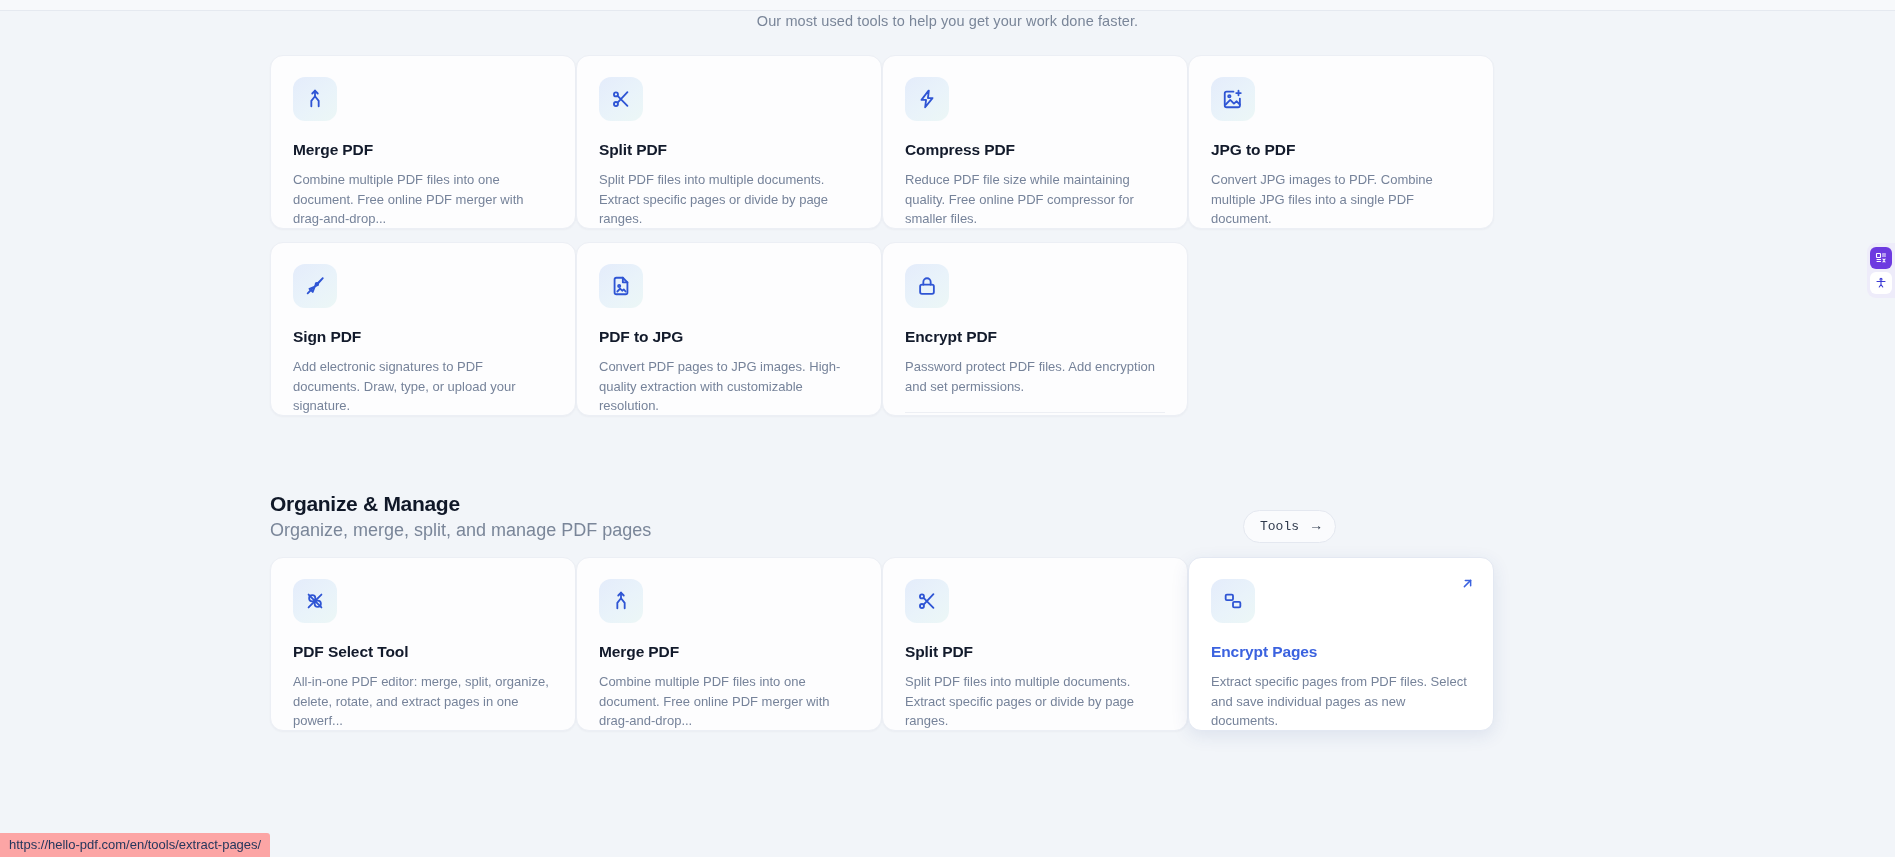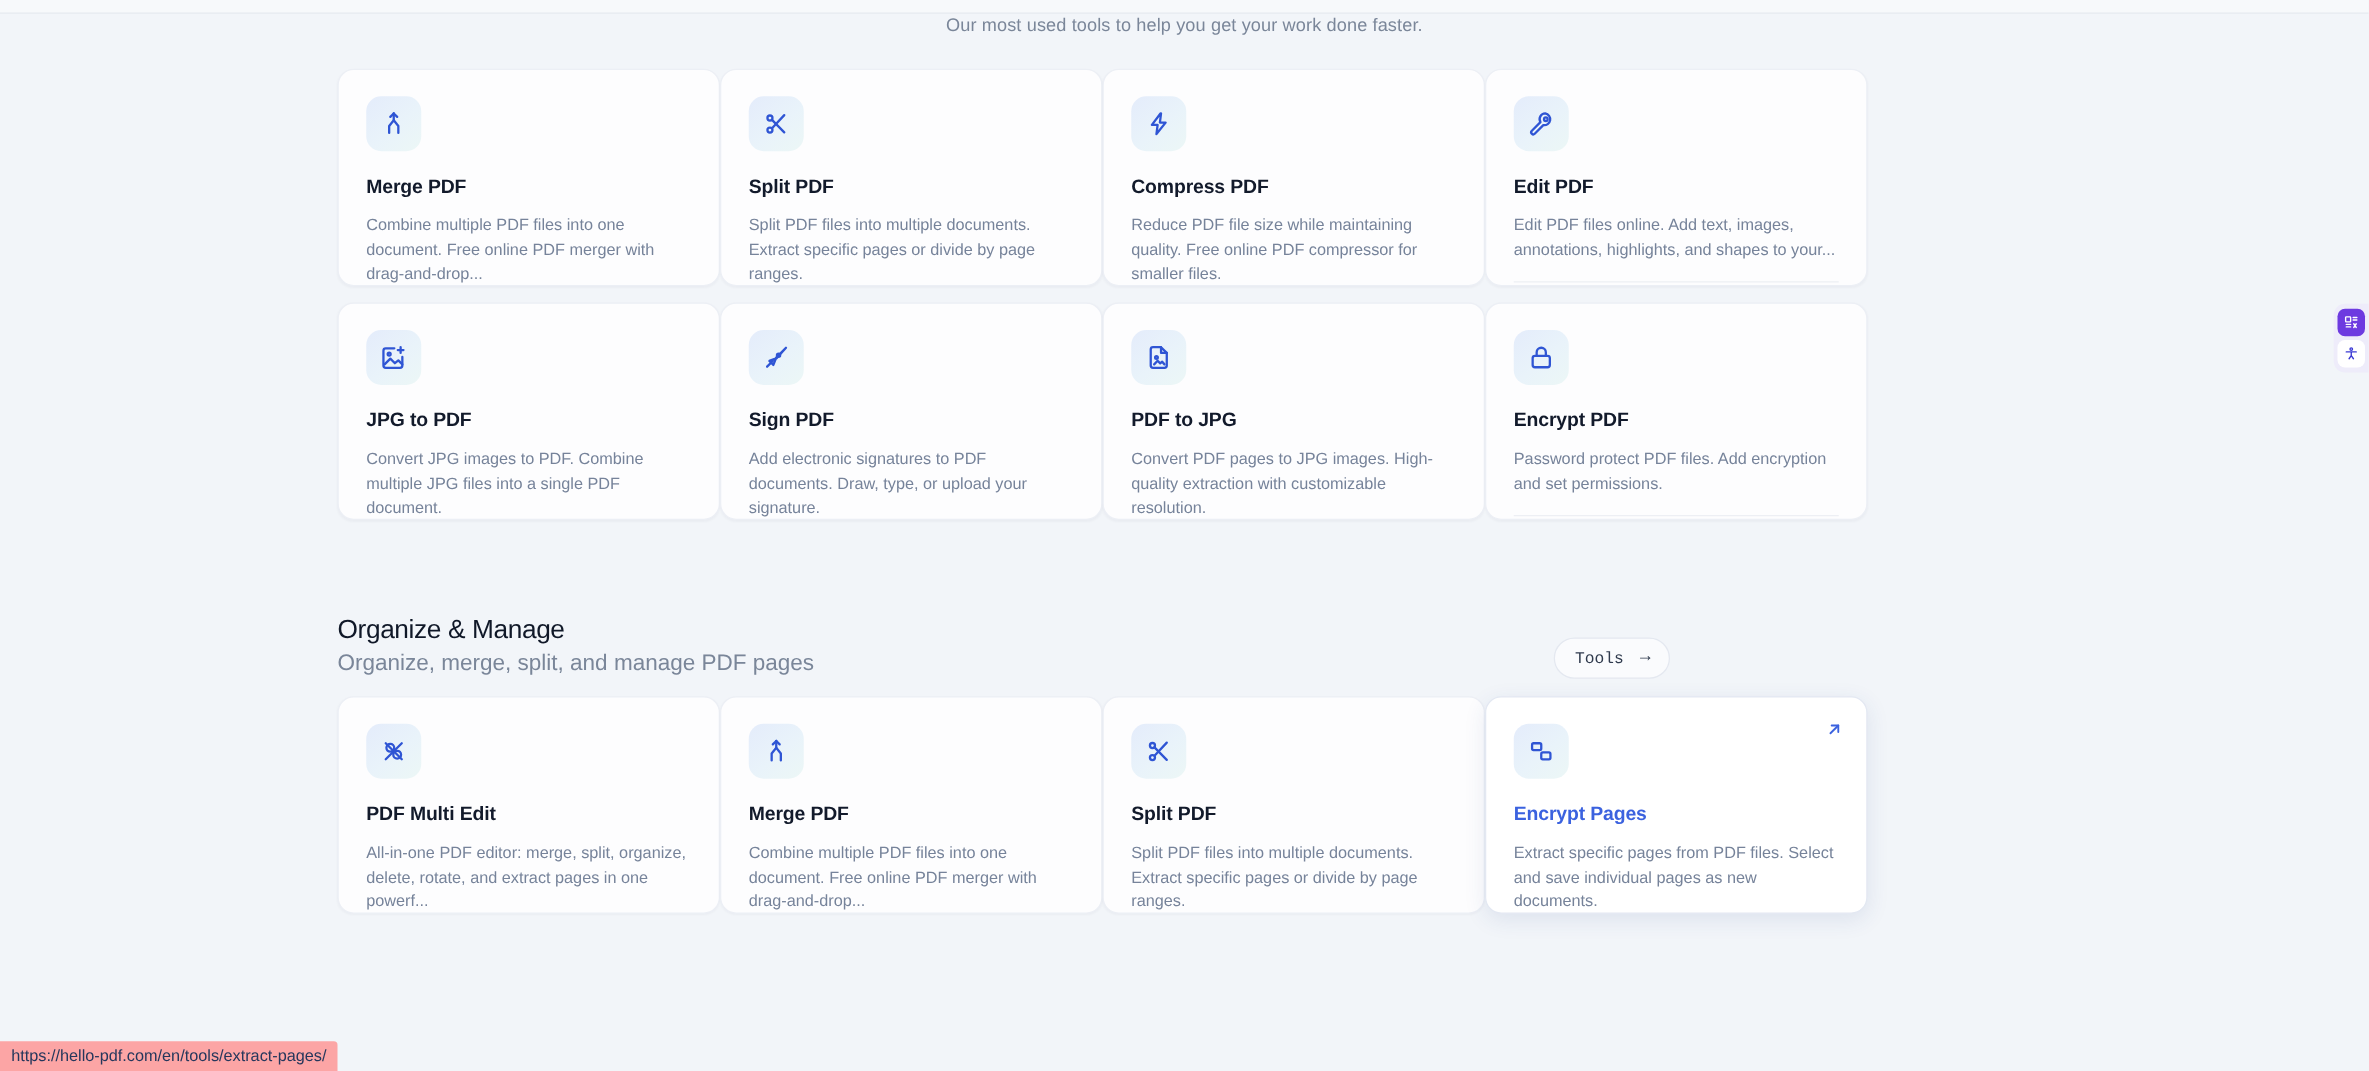--- a/index.html
+++ b/index.html
@@ -53,21 +53,21 @@
   }
   .card-rule { margin-top: 16px; border-top: 1px solid #edeff4; }
   .card-foot {
     display: flex; align-items: center; justify-content: space-between;
     padding: 12px 0 16px 0;
   }
   .ext-arrow { position: absolute; top: 18px; right: 18px; }
 
   
   .sec-title {
-    position: absolute; font-size: 21px; font-weight: normal;
+    position: absolute; font-size: 21px; font-weight: bold;
     color: #101828; letter-spacing: -.3px;
   }
   .sec-sub { position: absolute; font-size: 18px; color: #7a8699; }
   .tools-btn {
     position: absolute; display: flex; align-items: center; gap: 13px;
     background: #fafbfd; border: 1px solid #e4e8f0; border-radius: 17px;
     padding: 7px 15px 8px 16px; font-size: 13px; color: #2f3a4d; font-family: Liberation Mono, monospace;
   }
 
   
@@ -130,32 +130,20 @@
           <svg width="22" height="22" viewBox="0 0 24 24" fill="none" stroke="#2f55d4" stroke-width="2" stroke-linecap="round" stroke-linejoin="round">
             <path d="M13.5 3 6 13h5l-1 8 8-10h-5l1-8z"></path>
           </svg>
         </div>
         <div class="card-title">Compress PDF</div>
         <div class="card-desc">Reduce PDF file size while maintaining quality. Free online PDF compressor for smaller files.</div>
       </div>
       <div class="card" style="height: 174px;">
         <div class="icon-box">
           <svg width="22" height="22" viewBox="0 0 24 24" fill="none" stroke="#2f55d4" stroke-width="2" stroke-linecap="round" stroke-linejoin="round">
-            <path d="M15.5 3a5 5 0 0 0-4.2 7.6L3.8 18.1a1.8 1.8 0 0 0 2.5 2.6l7.5-7.5A5 5 0 1 0 15.5 3z"></path>
-            <circle cx="16" cy="8" r="1.6"></circle>
-          </svg>
-        </div>
-        <div class="card-title">Edit PDF</div>
-        <div class="card-desc">Edit PDF files online. Add text, images, annotations, highlights, and shapes to your...</div>
-        <div class="card-rule"></div>
-        <div class="card-foot"></div>
-      </div>
-      <div class="card" style="height: 174px;">
-        <div class="icon-box">
-          <svg width="22" height="22" viewBox="0 0 24 24" fill="none" stroke="#2f55d4" stroke-width="2" stroke-linecap="round" stroke-linejoin="round">
             <path d="M19.5 11.5V19a2 2 0 0 1-2 2H5a2 2 0 0 1-2-2V6a2 2 0 0 1 2-2h7.5"></path>
             <circle cx="8" cy="9" r="1.3"></circle>
             <path d="m4 18 5-5 4 4 3-2.5 3.5 3.5"></path>
             <path d="M18 3v5M15.5 5.5h5"></path>
           </svg>
         </div>
         <div class="card-title">JPG to PDF</div>
         <div class="card-desc">Convert JPG images to PDF. Combine multiple JPG files into a single PDF document.</div>
       </div>
       <div class="card" style="height: 174px;">
@@ -205,21 +193,21 @@
 
   <div class="grid" id="organize-grid" style="left:270px; top:557px;">
       <div class="card" style="height: 174px;">
         <div class="icon-box">
           <svg width="22" height="22" viewBox="0 0 24 24" fill="none" stroke="#2f55d4" stroke-width="2" stroke-linecap="round" stroke-linejoin="round">
             <path d="M5 5l14 14M19 5 5 19"></path>
             <circle cx="9" cy="9" r="3.4"></circle>
             <circle cx="15" cy="15" r="3.4"></circle>
           </svg>
         </div>
-        <div class="card-title">PDF Multi Edit</div>
+        <div class="card-title">PDF Select Tool</div>
         <div class="card-desc">All-in-one PDF editor: merge, split, organize, delete, rotate, and extract pages in one powerf...</div>
       </div>
       <div class="card" style="height: 174px;">
         <div class="icon-box">
           <svg width="22" height="22" viewBox="0 0 24 24" fill="none" stroke="#2f55d4" stroke-width="2" stroke-linecap="round" stroke-linejoin="round">
             <path d="M8 20V14l4-5 4 5v6"></path>
             <path d="M12 9V3"></path>
             <path d="M12 3l-3 3"></path>
             <path d="M12 3l3 3"></path>
           </svg>

